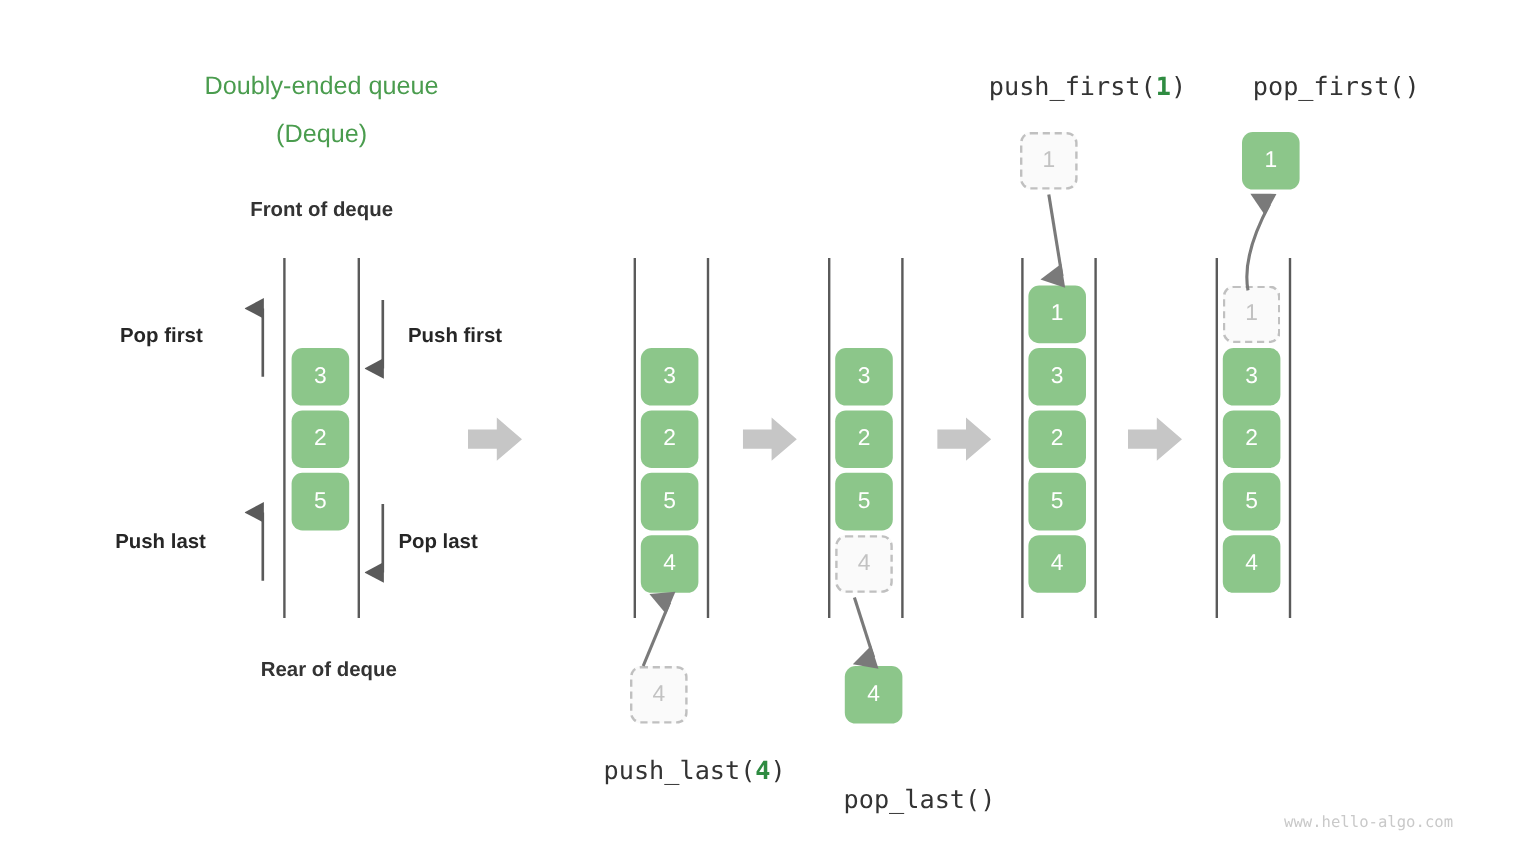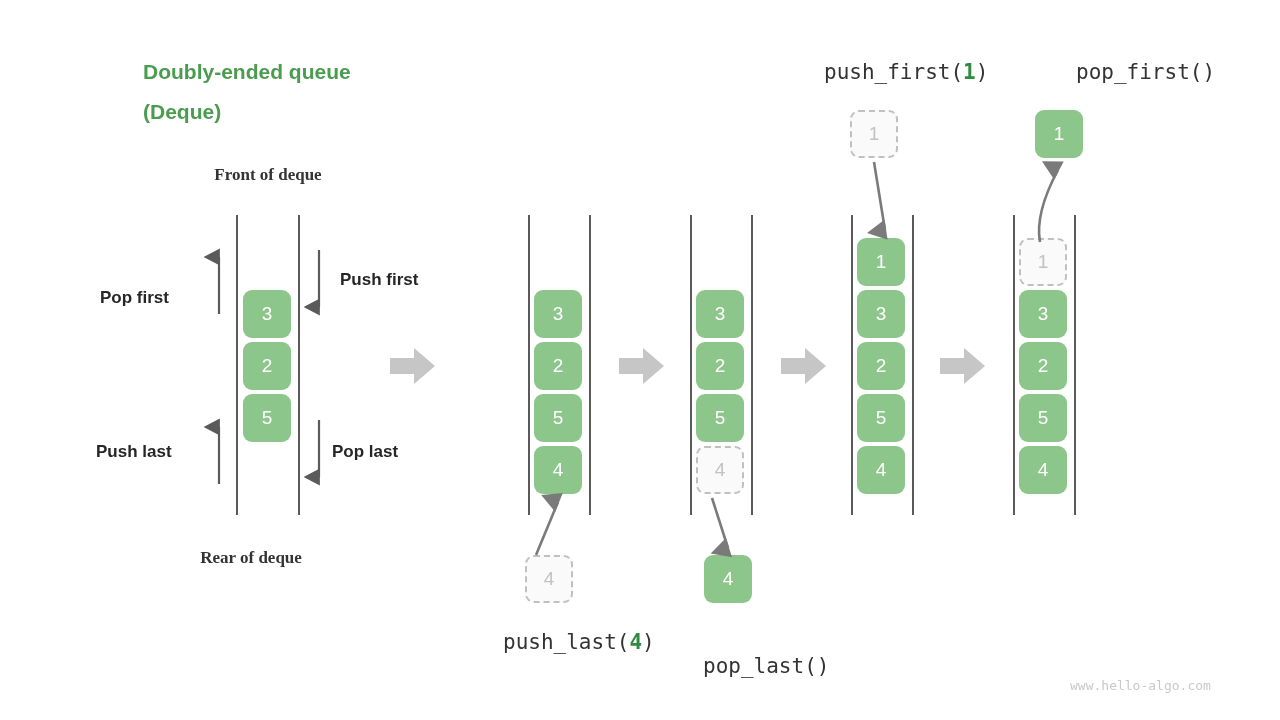--- a/index.html
+++ b/index.html
@@ -13,32 +13,31 @@
     position: relative;
     overflow: hidden;
     font-family: "Liberation Sans", sans-serif;
     color: #333333;
   }
   .abs { position: absolute; }
 
   
   .title-line {
     font-size: 21px;
-    font-weight: bold;
+    font-weight: normal;
     color: #4a9c4e;
-    text-align: left;
+    text-align: center;
     white-space: nowrap;
   }
   .section-label {
     font-size: 17px;
     font-weight: bold;
     color: #333333;
     text-align: center;
     white-space: nowrap;
-    font-family: Liberation Serif, serif;
   }
   .op-label {
     font-family: "DejaVu Sans Mono", "Liberation Mono", monospace;
     font-size: 21px;
     color: #333333;
     white-space: nowrap;
     letter-spacing: 0px;
   }
   .op-label .arg { color: #2e8b41; font-weight: bold; }
 
@@ -96,30 +95,30 @@
     white-space: nowrap;
   }
 </style>
 </head>
 <body>
 
 <div class="abs title-line" style="left:143px; top:60px; width:250px;">Doubly-ended queue</div>
 <div class="abs title-line" style="left:143px; top:100px; width:250px;">(Deque)</div>
 
 <div class="abs section-label" style="left:143px; top:165px; width:250px;">Front of deque</div>
-<div class="abs section-label" style="left:126px; top:548px; width:250px;">Rear of deque</div>
+<div class="abs section-label" style="left:149px; top:548px; width:250px;">Rear of deque</div>
 
 <div class="rail" style="left:236px; top:215px; height:300px;"></div>
 <div class="rail" style="left:298px; top:215px; height:300px;"></div>
 
 <div class="cell" style="left:243px; top:290px;">3</div>
 <div class="cell" style="left:243px; top:342px;">2</div>
 <div class="cell" style="left:243px; top:394px;">5</div>
 
-<div class="abs side-label" style="left:100px; top:270px;margin-top:18px;">Pop first</div>
+<div class="abs side-label" style="left:100px; top:270px;">Pop first</div>
 <div class="abs side-label" style="left:340px; top:270px;">Push first</div>
 <div class="abs side-label" style="left:96px; top:442px;">Push last</div>
 <div class="abs side-label" style="left:332px; top:442px;">Pop last</div>
 
 <svg class="thin-arrow" style="left:204px; top:248px;" width="30" height="68">
   <defs>
     <marker id="mUp" markerWidth="9" markerHeight="9" refX="4.5" refY="7.6" orient="auto">
       <path d="M0.6,8 L4.5,0.6 L8.4,8 Z" fill="#5a5a5a"></path>
     </marker>
     <marker id="mDn" markerWidth="9" markerHeight="9" refX="4.5" refY="1.4" orient="auto">
@@ -220,17 +219,17 @@
 <div class="cell" style="left:1019px; top:290px;">3</div>
 <div class="cell" style="left:1019px; top:342px;">2</div>
 <div class="cell" style="left:1019px; top:394px;">5</div>
 <div class="cell" style="left:1019px; top:446px;">4</div>
 
 <div class="cell ghost" style="left:1035px; top:110px; background:#8cc68a; color:#ffffff; border:none;">1</div>
 <svg class="thin-arrow" style="left:1010px; top:158px;" width="80" height="88">
   <path d="M30,84 C26,62 34,38 48,12" stroke="#7a7a7a" stroke-width="2.6" fill="none" marker-end="url(#mUpA)"></path>
 </svg>
 
-<div class="abs op-label" style="left:1076px; top:60px;">
+<div class="abs op-label" style="left:1044px; top:60px;">
   <span>pop_first()</span>
 </div>
 
 <div class="watermark" style="left:1070px; top:678px;">www.hello-algo.com</div>
 
 </body></html>

